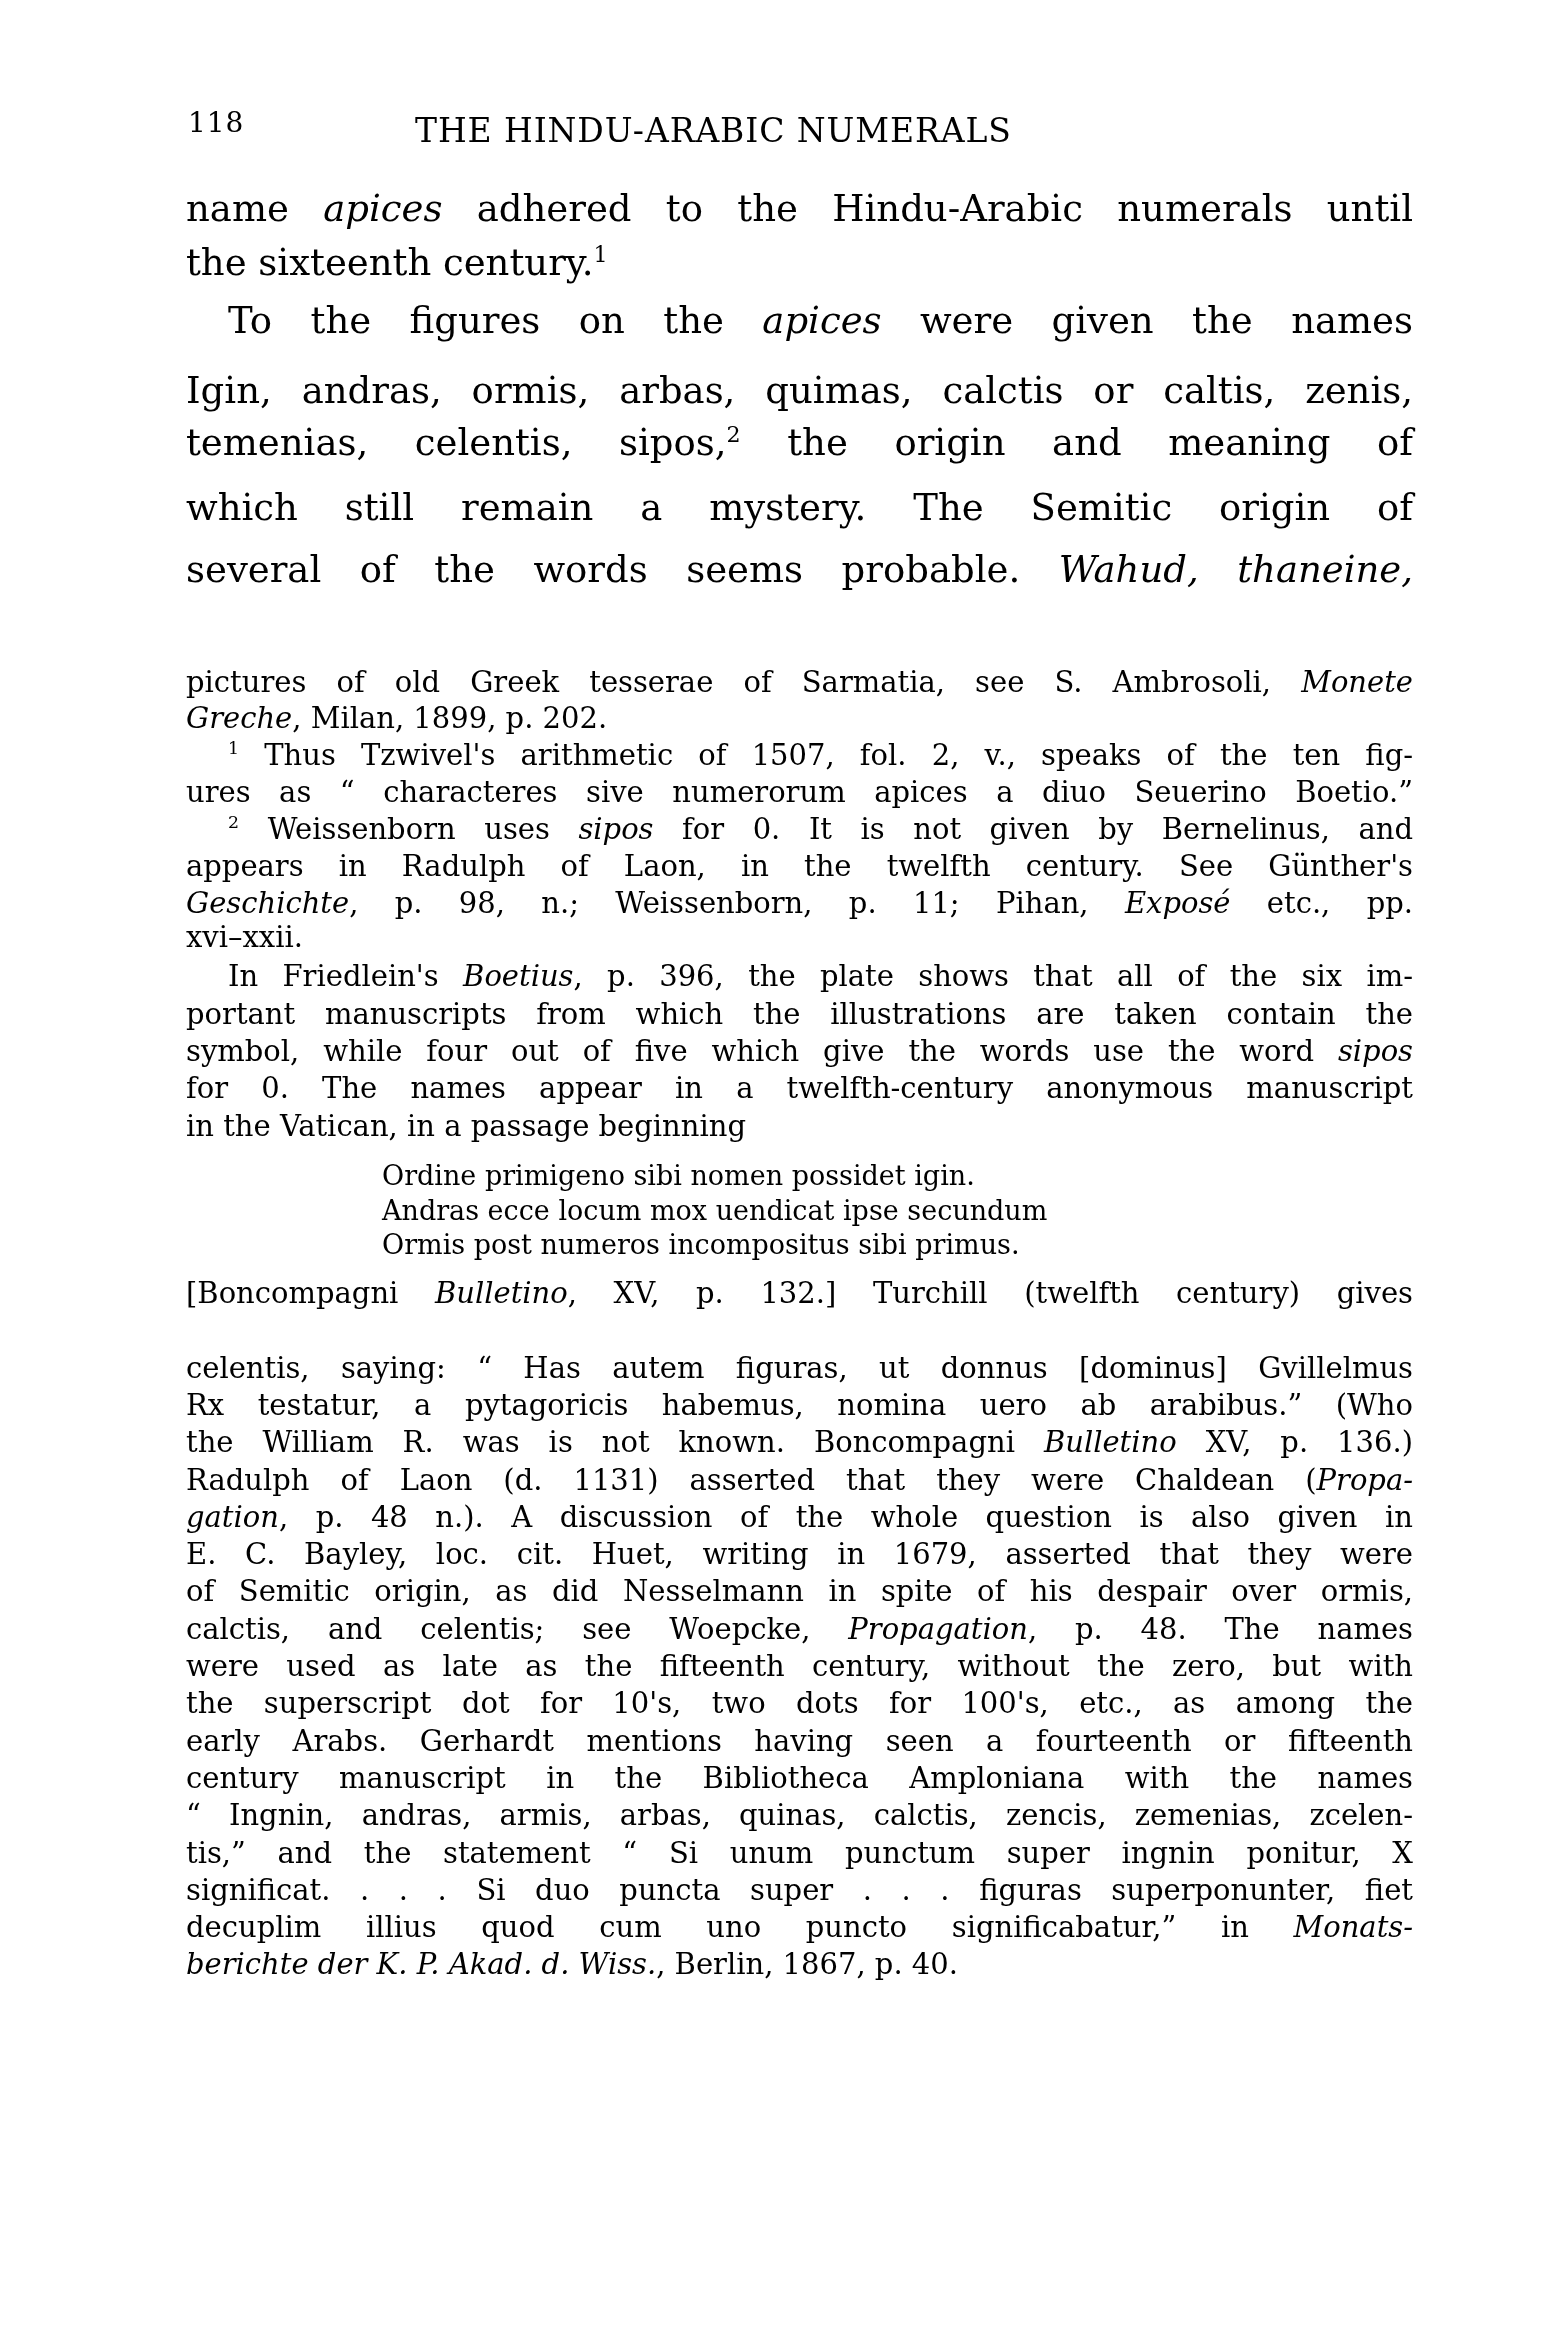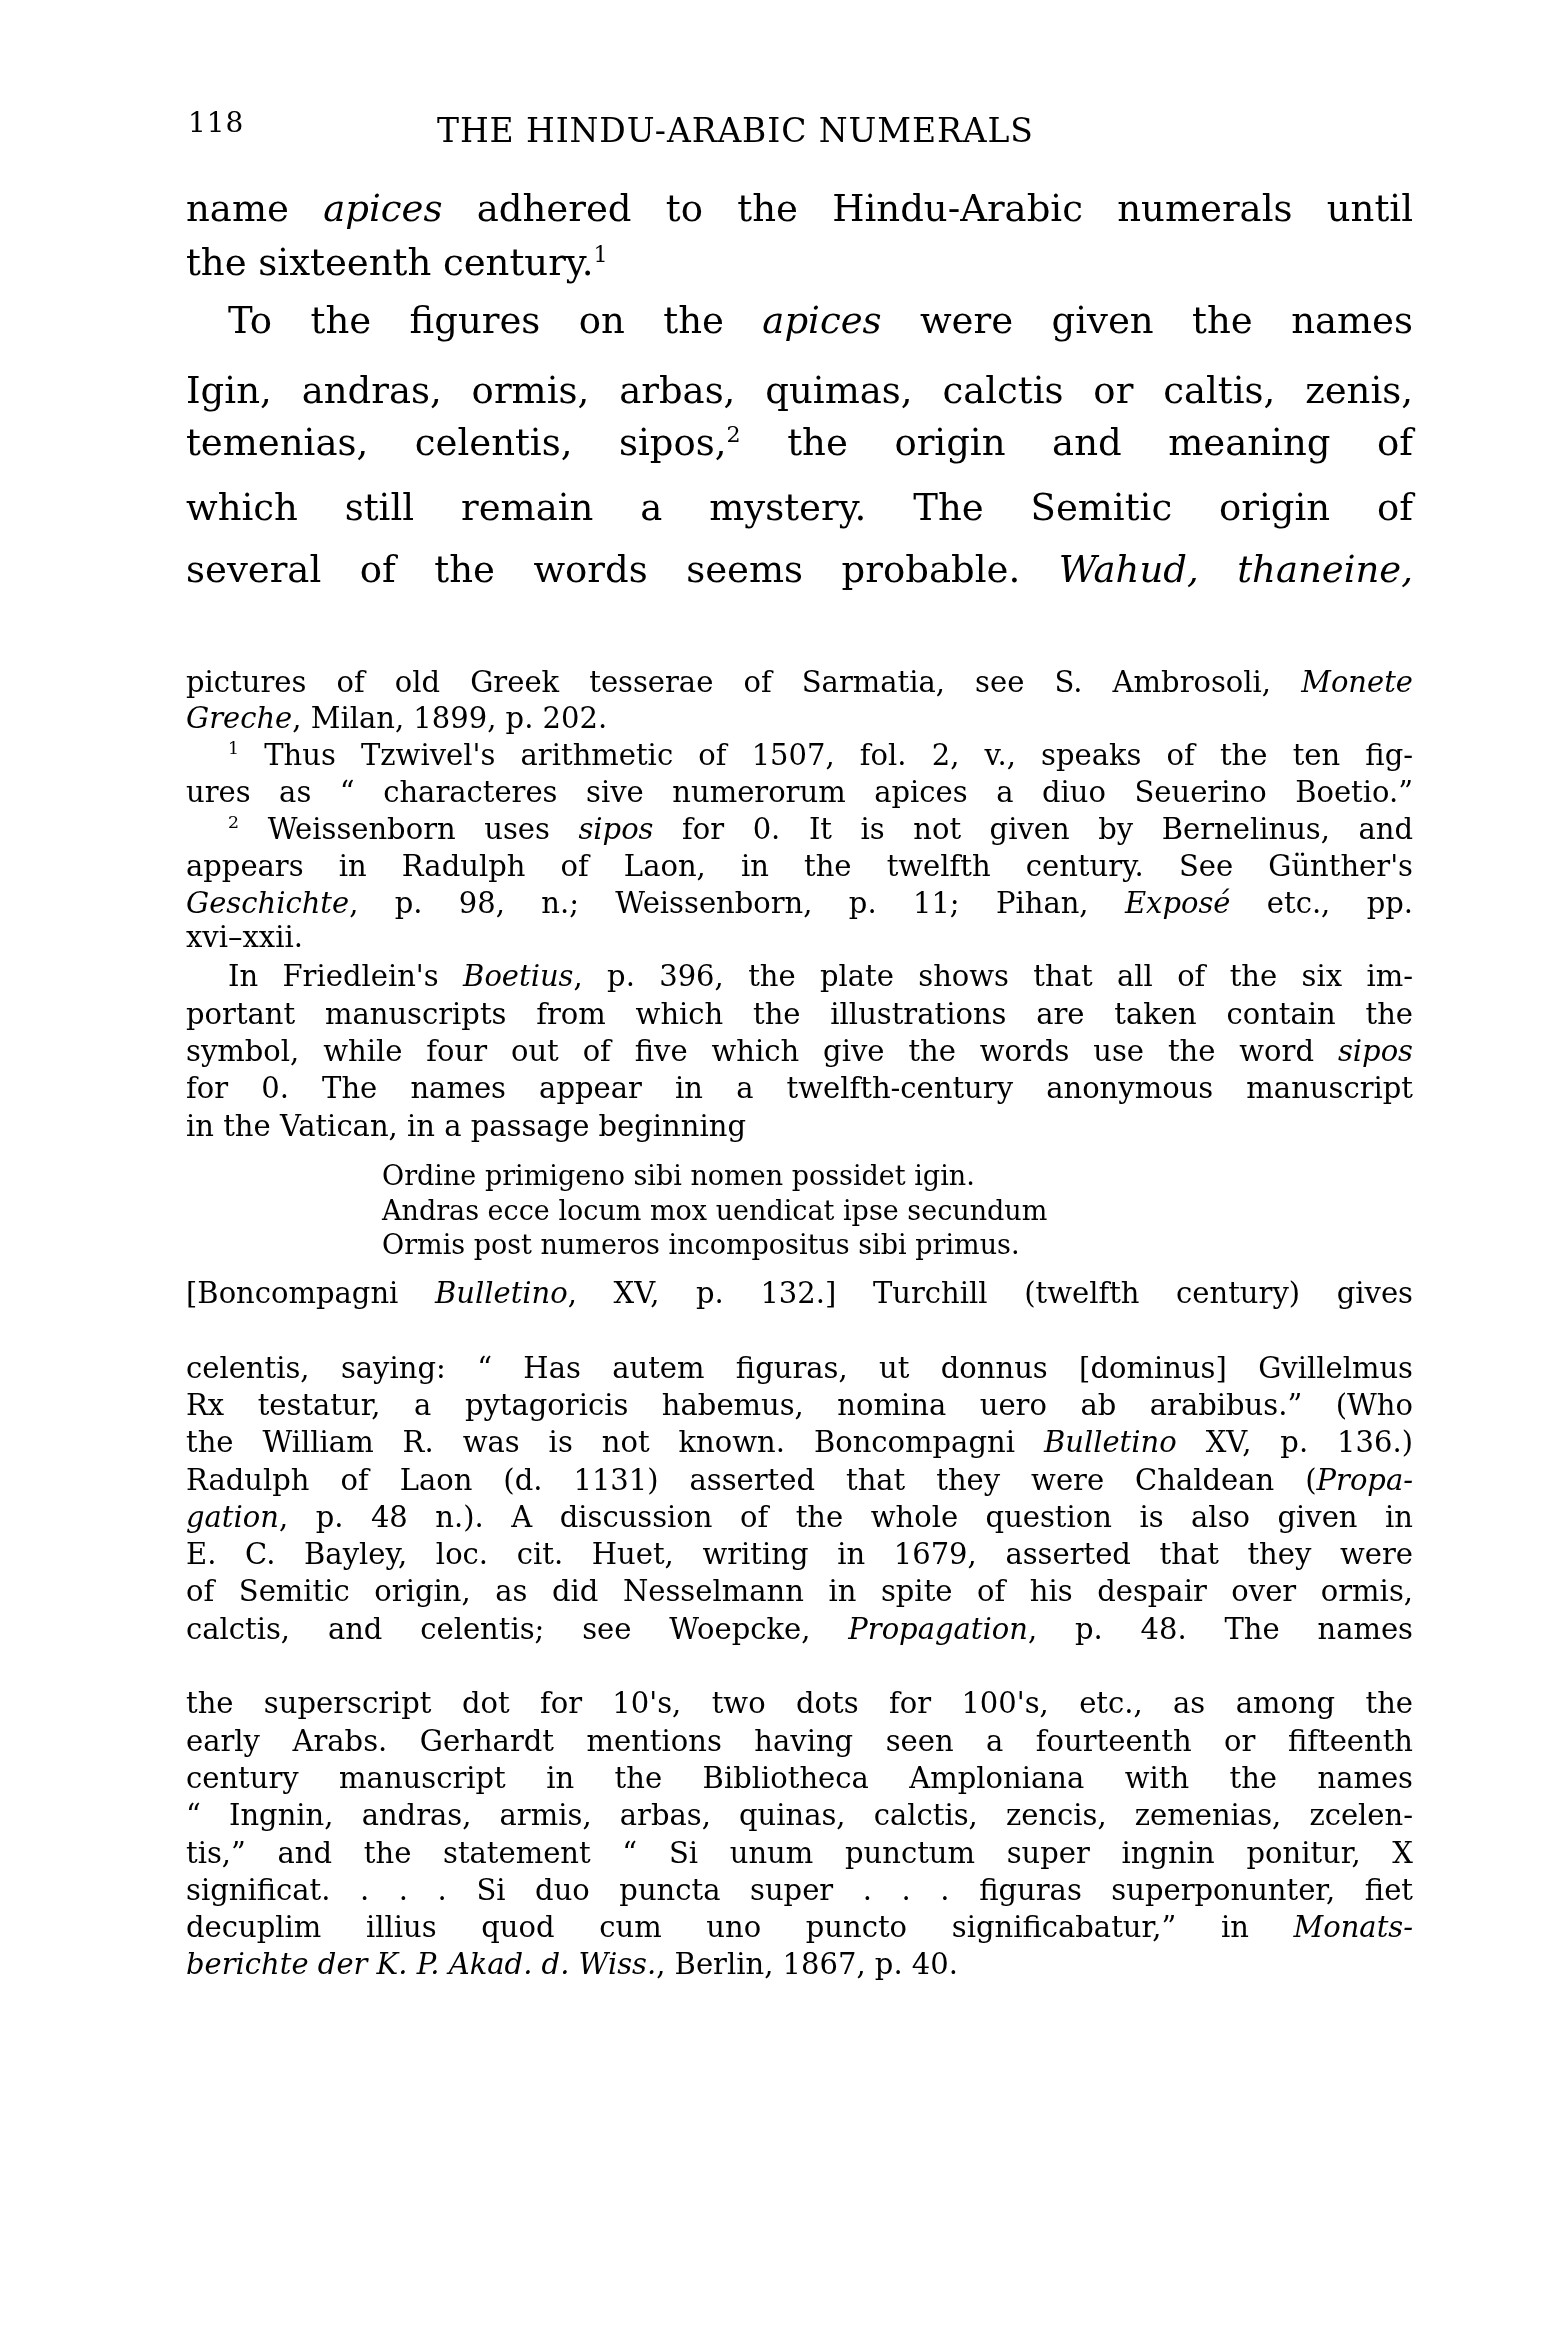--- a/index.html
+++ b/index.html
@@ -2,21 +2,21 @@
 <html style="font-size:14px"><head>
 <meta charset="utf-8">
 <style>
   html, body { margin: 0; padding: 0; background: #ffffff; }
   body { width: 1561px; height: 2342px; position: relative; overflow: hidden;
          font-family: "DejaVu Serif", "Liberation Serif", serif; color: #000; }
   .page { position: absolute; left: 0; top: 0; width: 1561px; height: 2342px; background: #fff; }
   .line { position: absolute; left: 186px; width: 1227px; white-space: nowrap; text-align: justify; text-align-last: justify; }
   .header { position: absolute; top: 111px; font-size: 33px; letter-spacing: 0.9px; }
   .pnum { left: 188px; font-size: 28px; top: 106px; }
-  .rtitle { left: 437px; text-align: center; }
+  .rtitle { left: 415px; text-align: center; }
   .body { font-size: 37px; height: 54px; line-height: 54px; }
   .fn { font-size: 29px; height: 36px; line-height: 36px; }
   .last { text-align-last: left; }
   .indent { padding-left: 42px; box-sizing: border-box; }
   .verse { left: 382px; width: auto; text-align: left; text-align-last: left; font-size: 27px; height: 35px; line-height: 35px; }
   i { font-style: italic; }
   sup { font-size: 60%; vertical-align: super; line-height: 0; }
 </style>
 </head>
 <body>
@@ -54,20 +54,21 @@
 
   <div class="line fn" style="top:1275px"><span>[Boncompagni </span><i>Bulletino</i><span>, XV, p. 132.]  Turchill (twelfth century) gives</span></div>
   <div class="line fn" style="top:1350px"><span>celentis, saying: “ Has autem figuras, ut donnus [dominus] Gvillelmus</span></div>
   <div class="line fn" style="top:1387px"><span>Rx testatur, a pytagoricis habemus, nomina uero ab arabibus.”  (Who</span></div>
   <div class="line fn" style="top:1424px"><span>the William R. was is not known.  Boncompagni </span><i>Bulletino</i><span> XV, p. 136.)</span></div>
   <div class="line fn" style="top:1462px"><span>Radulph of Laon (d. 1131) asserted that they were Chaldean (</span><i>Propa-</i></div>
   <div class="line fn" style="top:1499px"><i>gation</i><span>, p. 48 n.).  A discussion of the whole question is also given in</span></div>
   <div class="line fn" style="top:1536px"><span>E. C. Bayley, loc. cit.  Huet, writing in 1679, asserted that they were</span></div>
   <div class="line fn" style="top:1573px"><span>of Semitic origin, as did Nesselmann in spite of his despair over ormis,</span></div>
   <div class="line fn" style="top:1611px"><span>calctis, and celentis; see Woepcke, </span><i>Propagation</i><span>, p. 48.  The names</span></div>
+  <div class="line fn" style="top:1648px"><span>were used as late as the fifteenth century, without the zero, but with</span></div>
   <div class="line fn" style="top:1685px"><span>the superscript dot for 10's, two dots for 100's, etc., as among the</span></div>
   <div class="line fn" style="top:1723px"><span>early Arabs.  Gerhardt mentions having seen a fourteenth or fifteenth</span></div>
   <div class="line fn" style="top:1760px"><span>century manuscript in the Bibliotheca Amploniana with the names</span></div>
   <div class="line fn" style="top:1797px"><span>“ Ingnin, andras, armis, arbas, quinas, calctis, zencis, zemenias, zcelen-</span></div>
   <div class="line fn" style="top:1835px"><span>tis,” and the statement “ Si unum punctum super ingnin ponitur, X</span></div>
   <div class="line fn" style="top:1872px"><span>significat. . . . Si duo puncta super . . . figuras superponunter, fiet</span></div>
   <div class="line fn" style="top:1909px"><span>decuplim illius quod cum uno puncto significabatur,” in </span><i>Monats-</i></div>
   <div class="line fn last" style="top:1946px"><i>berichte der K. P. Akad. d. Wiss.</i><span>, Berlin, 1867, p. 40.</span></div>
 
 </div>

